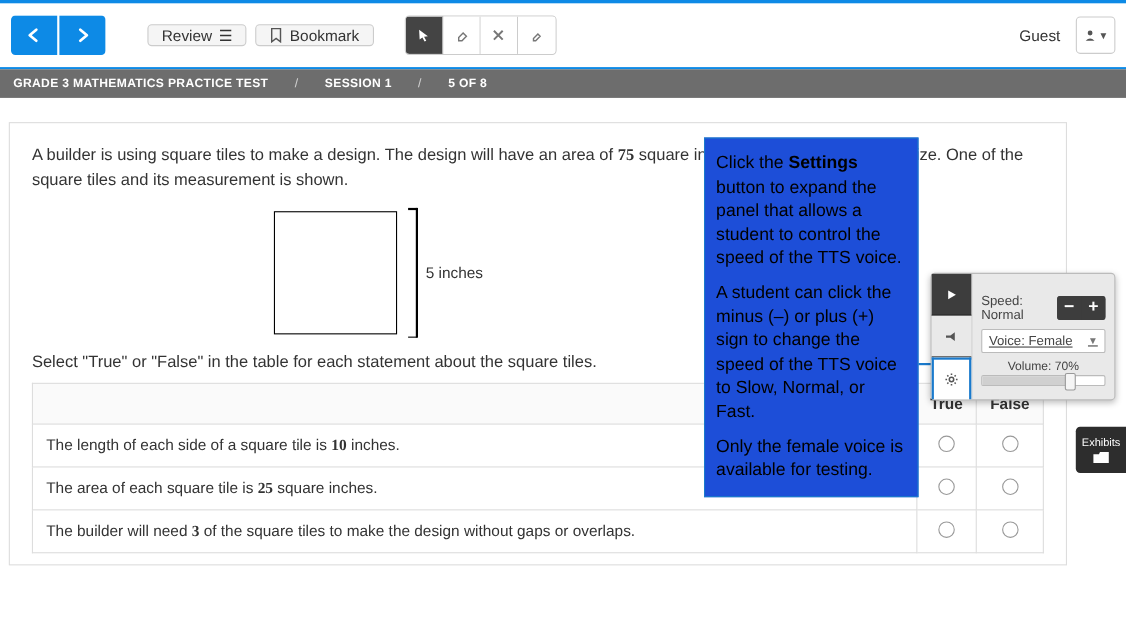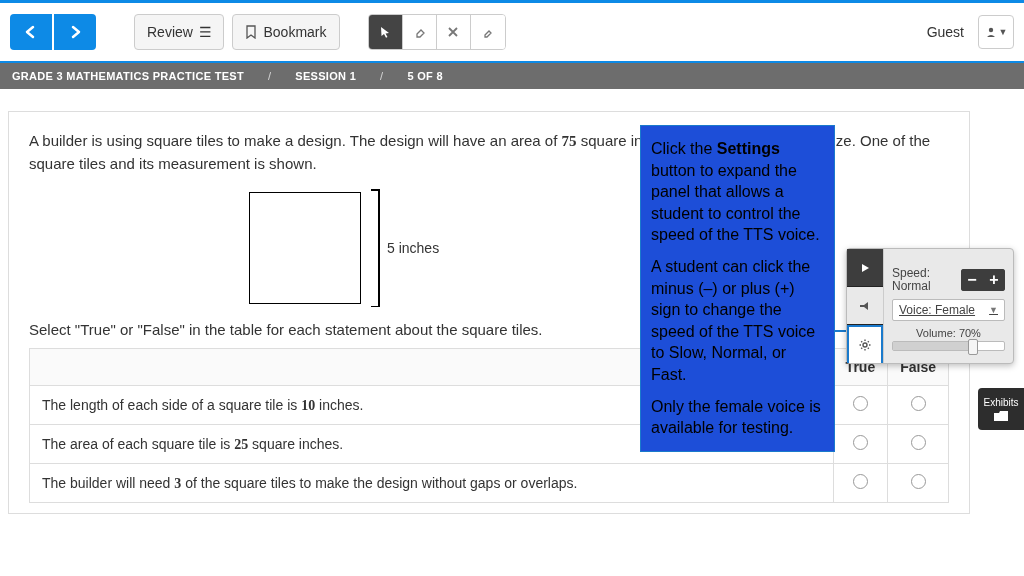--- a/index.html
+++ b/index.html
@@ -5,21 +5,21 @@
 * { box-sizing: border-box; margin: 0; padding: 0; }
 body { font-family: Arial, Helvetica, sans-serif; font-size: 14px; color: #333; background: #fff; width: 1024px; height: 576px; overflow: hidden; position: relative; }
 
 
 .blue-strip { height: 3px; background: #0d8ae6; }
 
 
 .toolbar { height: 60px; display: flex; align-items: center; padding: 0 10px; gap: 8px; border-bottom: 2px solid #0d8ae6; }
 .nav-group { display: flex; gap: 2px; border-radius: 4px; overflow: hidden; }
 .nav-btn { width: 42px; height: 36px; background: #0d8ae6; color: #fff; border: none; display: flex; align-items: center; justify-content: center; cursor: pointer; font-size: 18px; }
-.btn-grey { height: 36px; padding: 0 12px; background: #f5f5f5; border: 1px solid #ccc; border-radius: 4px; display: flex; align-items: center; gap: 6px; cursor: pointer; font-size: 14px; color: #333; }
+.btn-grey { height: 20px; padding: 0 12px; background: #f5f5f5; border: 1px solid #ccc; border-radius: 4px; display: flex; align-items: center; gap: 6px; cursor: pointer; font-size: 14px; color: #333; }
 .btn-grey .ico { font-size: 14px; }
 .tool-group { display: flex; margin-left: 20px; border: 1px solid #ccc; border-radius: 4px; overflow: hidden; }
 .tool-btn { width: 34px; height: 34px; background: #fff; border: none; border-right: 1px solid #ccc; display: flex; align-items: center; justify-content: center; cursor: pointer; font-size: 14px; color: #555; }
 .tool-btn:last-child { border-right: none; }
 .tool-btn.dark { background: #444; color: #fff; }
 .spacer { flex: 1; }
 .guest { font-size: 14px; color: #333; margin-right: 6px; }
 .user-btn { width: 36px; height: 34px; background: #fff; border: 1px solid #ccc; border-radius: 4px; display: flex; align-items: center; justify-content: center; gap: 2px; cursor: pointer; }
 
 

